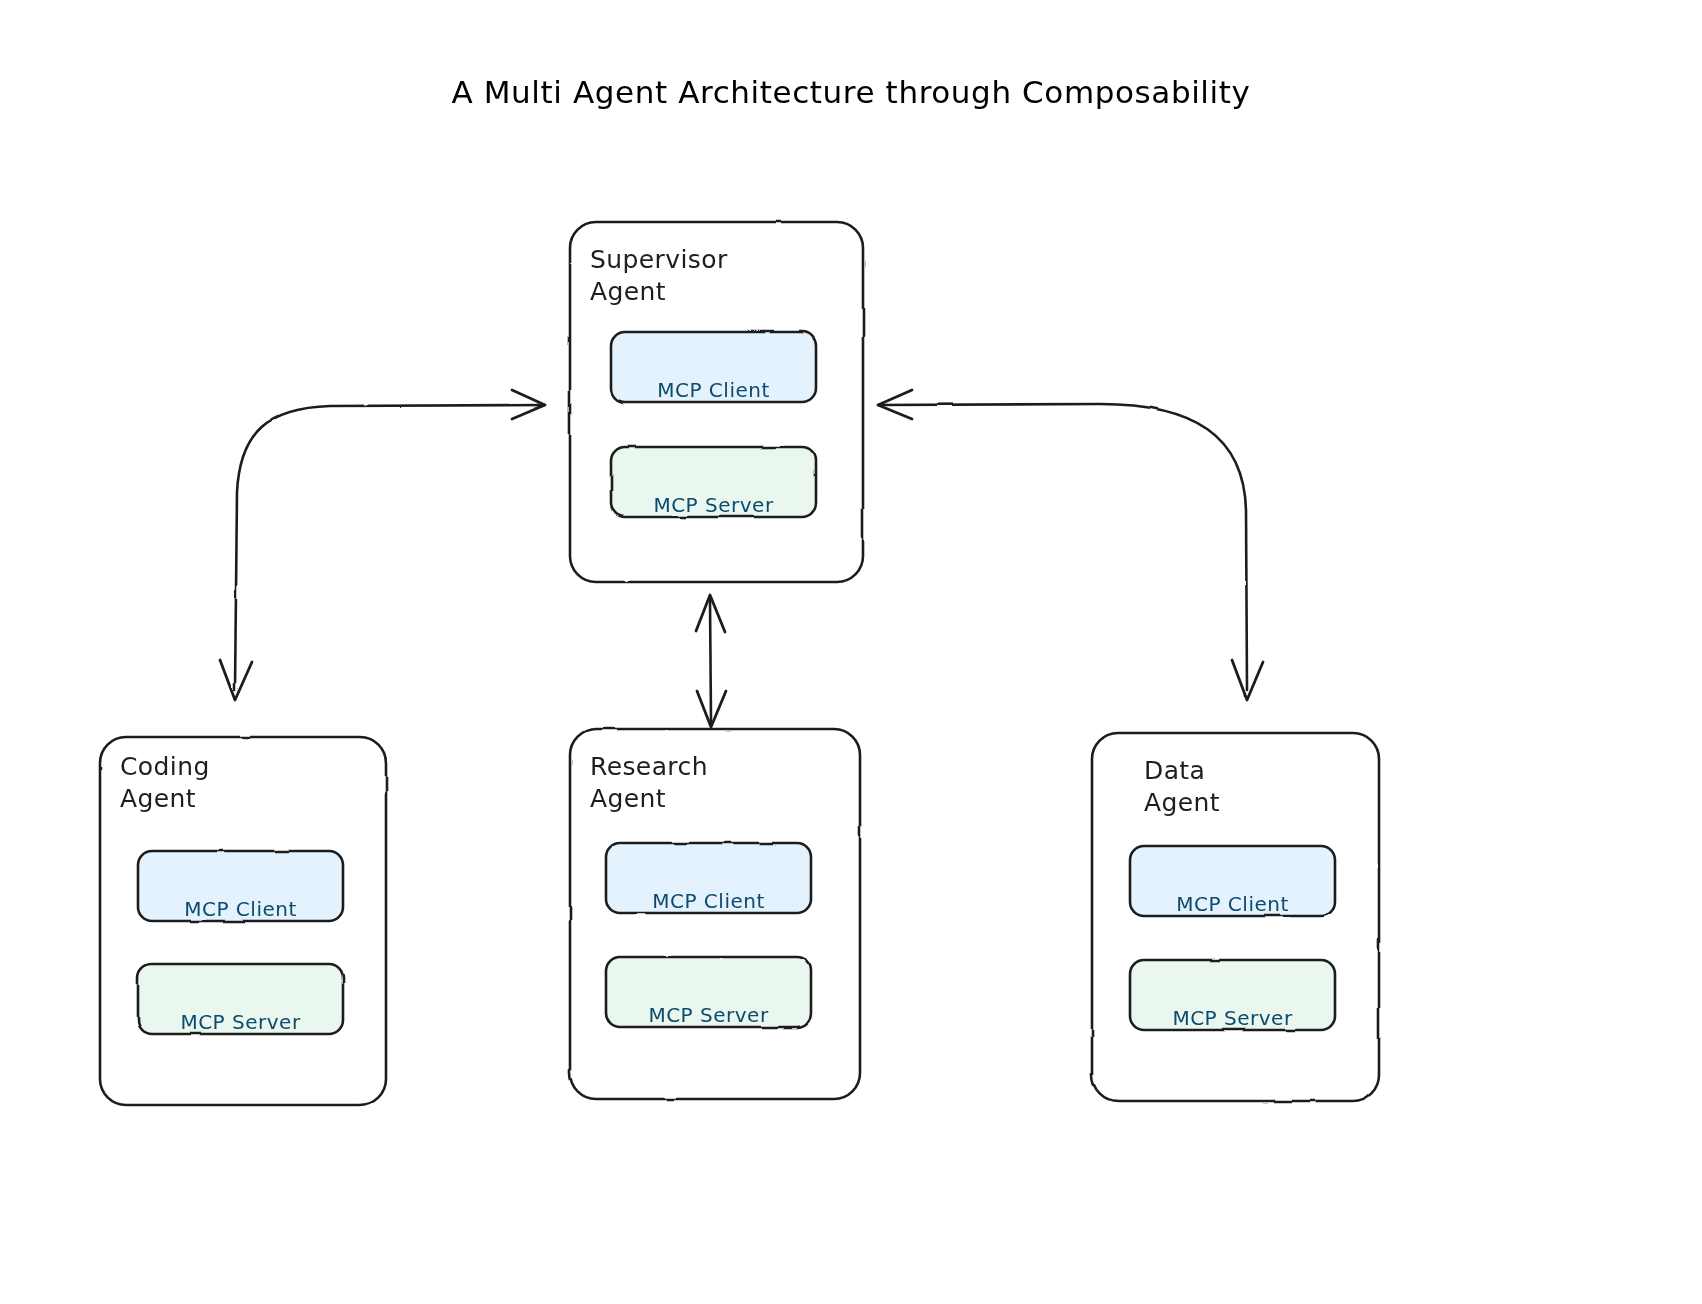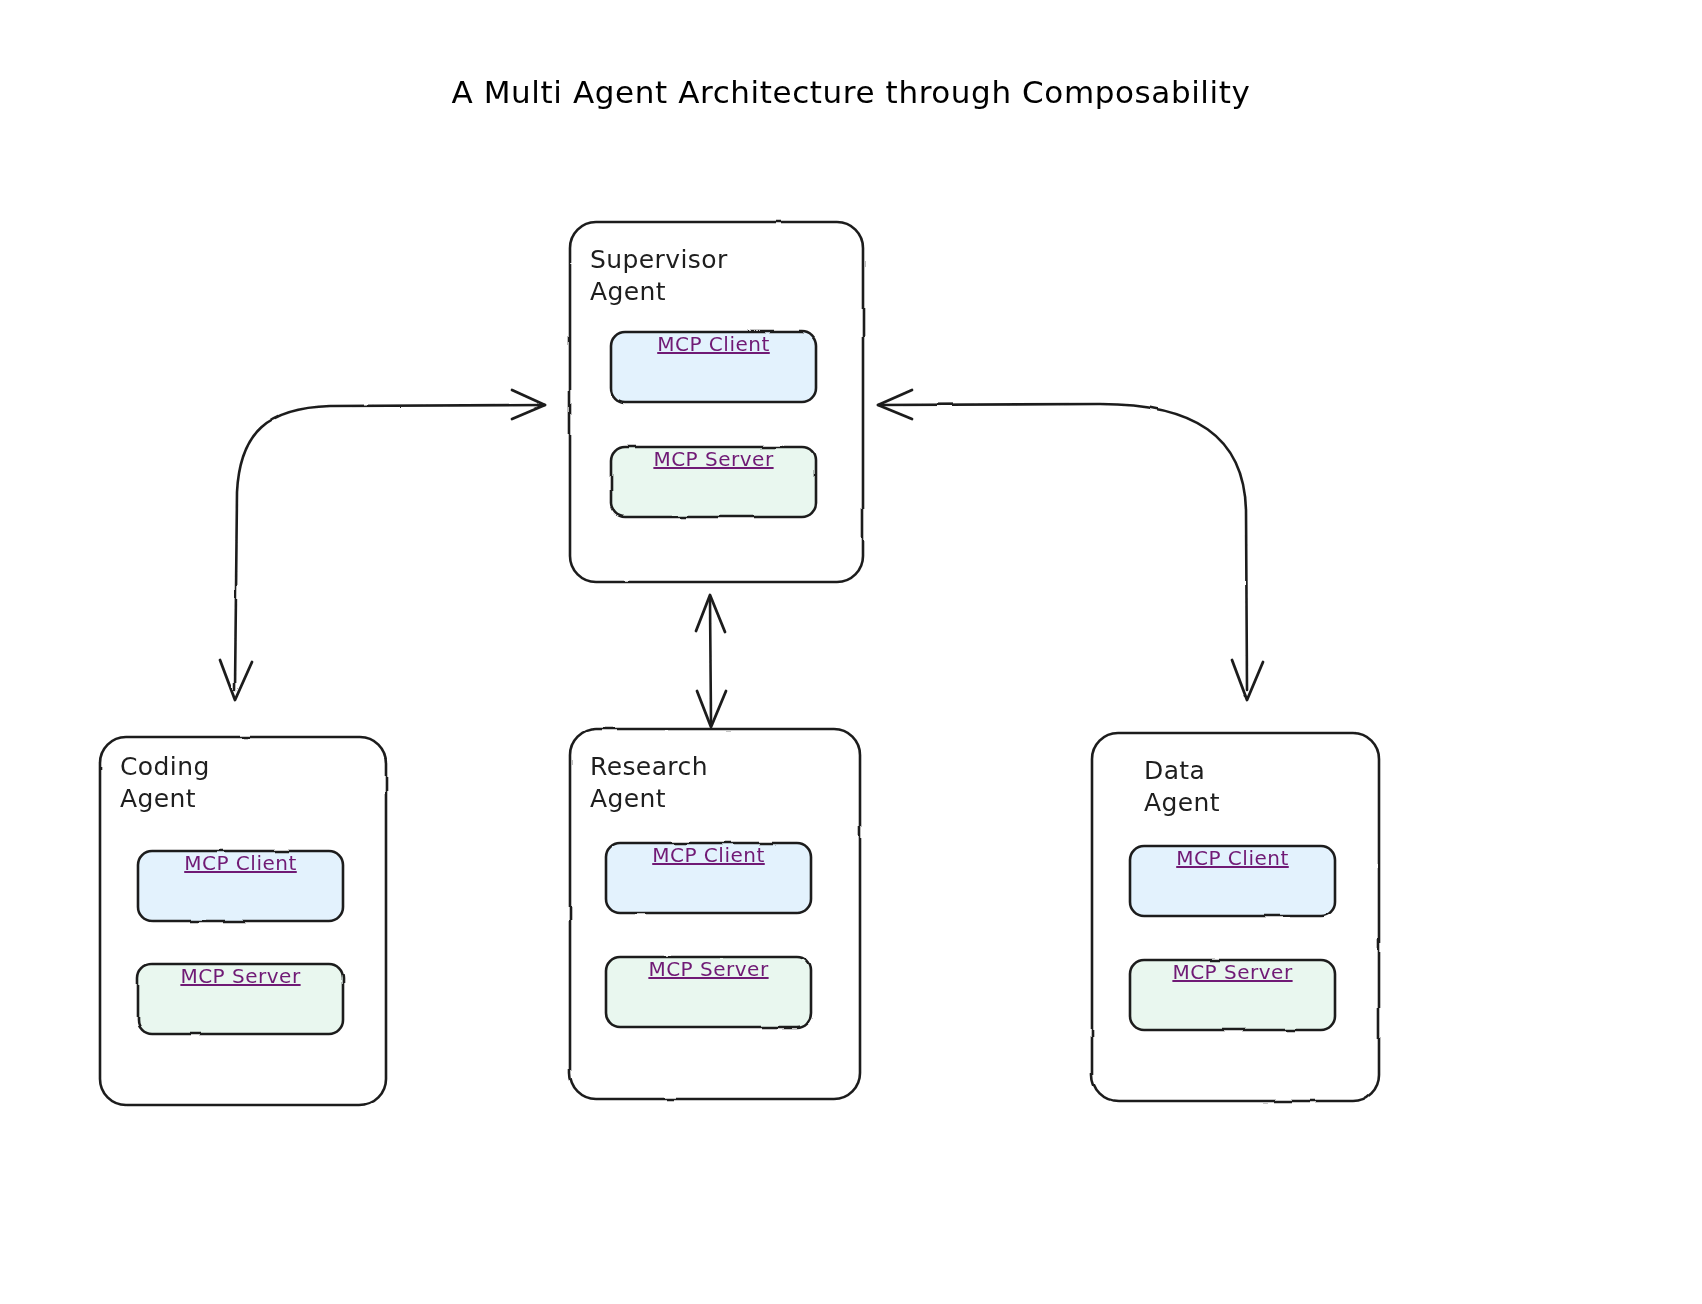--- a/index.html
+++ b/index.html
@@ -47,26 +47,25 @@
     line-height: 1.27;
     color: #1e1e1e;
     letter-spacing: 0.4px;
     white-space: pre-line;
     margin-left: 20px;
   }
   .slot {
     position: absolute;
     box-sizing: border-box;
     display: flex;
-    align-items: flex-start;
+    align-items: flex-end;
     justify-content: center;
     font-size: 20px;
     letter-spacing: 0.5px;
-    color: #701a75;
-    text-decoration: underline;
+    color: #0c4a6e;
   }
   .slot-label { pointer-events: none; }
 </style>
 </head>
 <body>
 
 <svg id="canvas" viewBox="0 0 1702 1304" xmlns="http://www.w3.org/2000/svg">
   <defs>
     <filter id="rough" x="-20%" y="-20%" width="140%" height="140%">
       <feTurbulence type="fractalNoise" baseFrequency="0.02" numOctaves="3" seed="7" result="noise"></feTurbulence>

